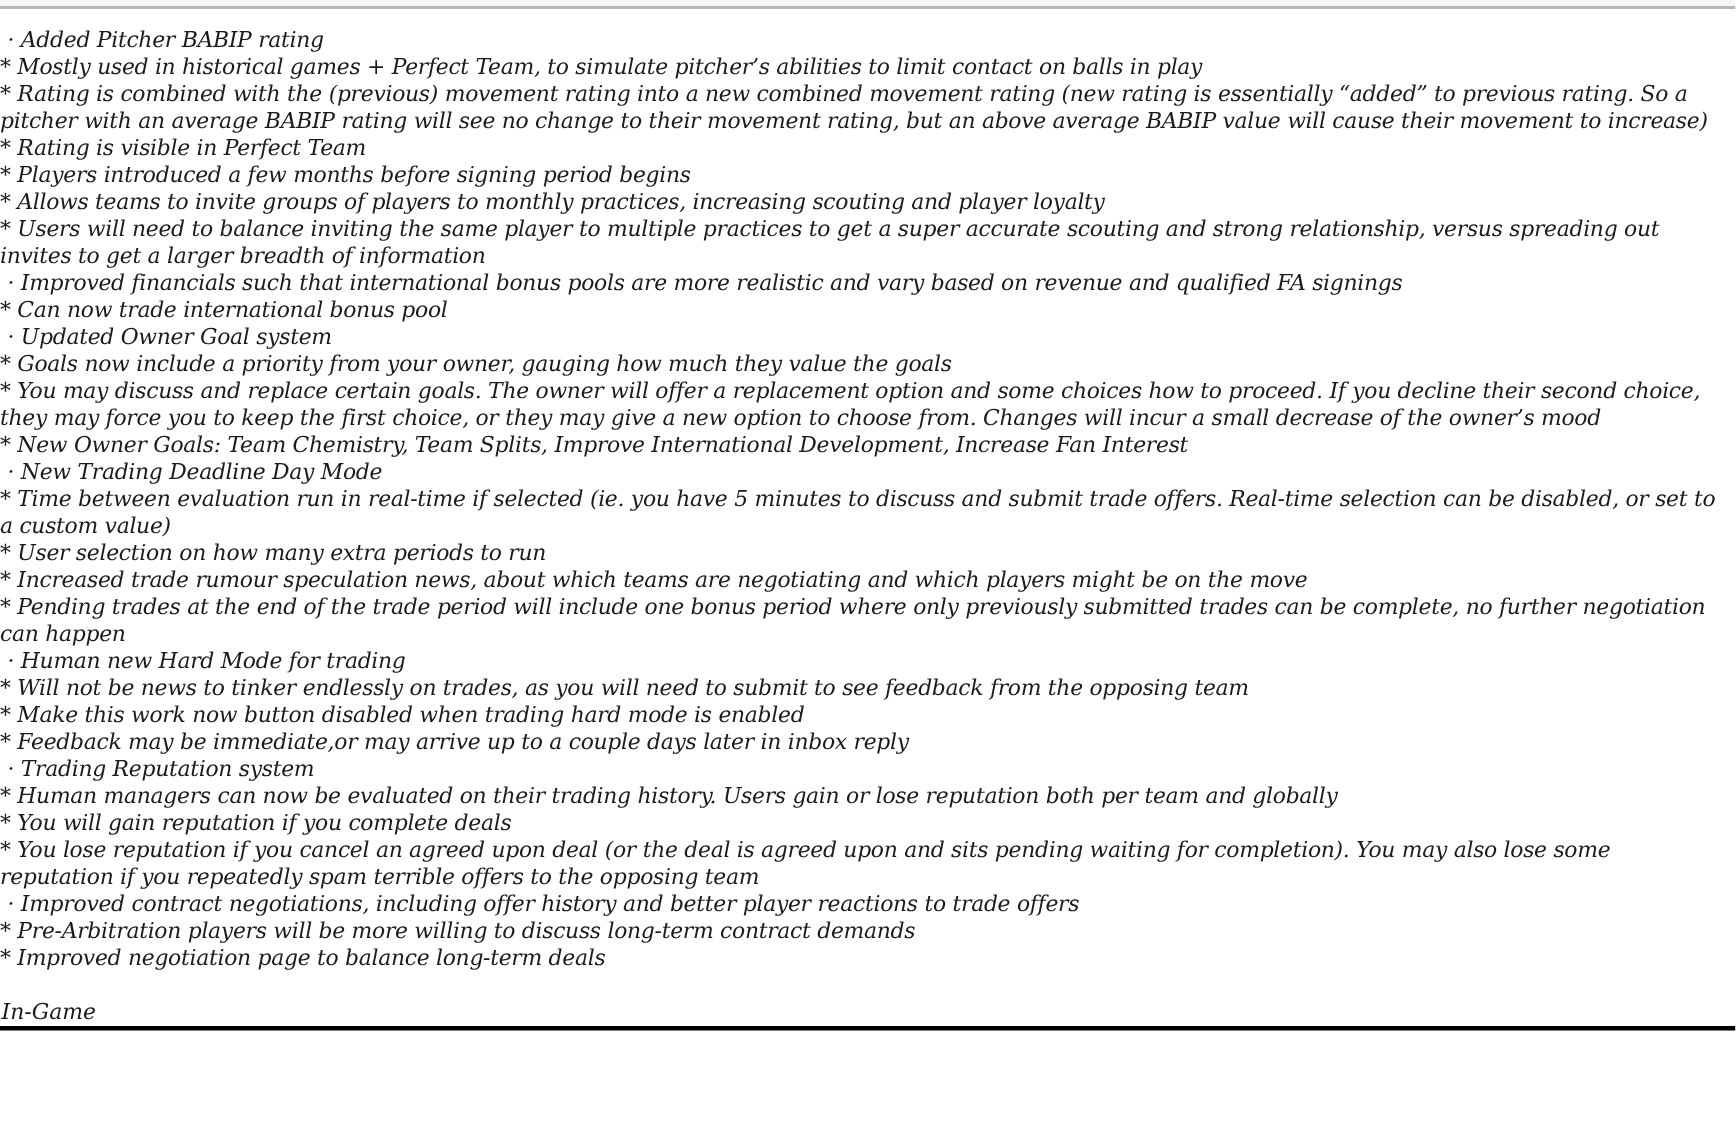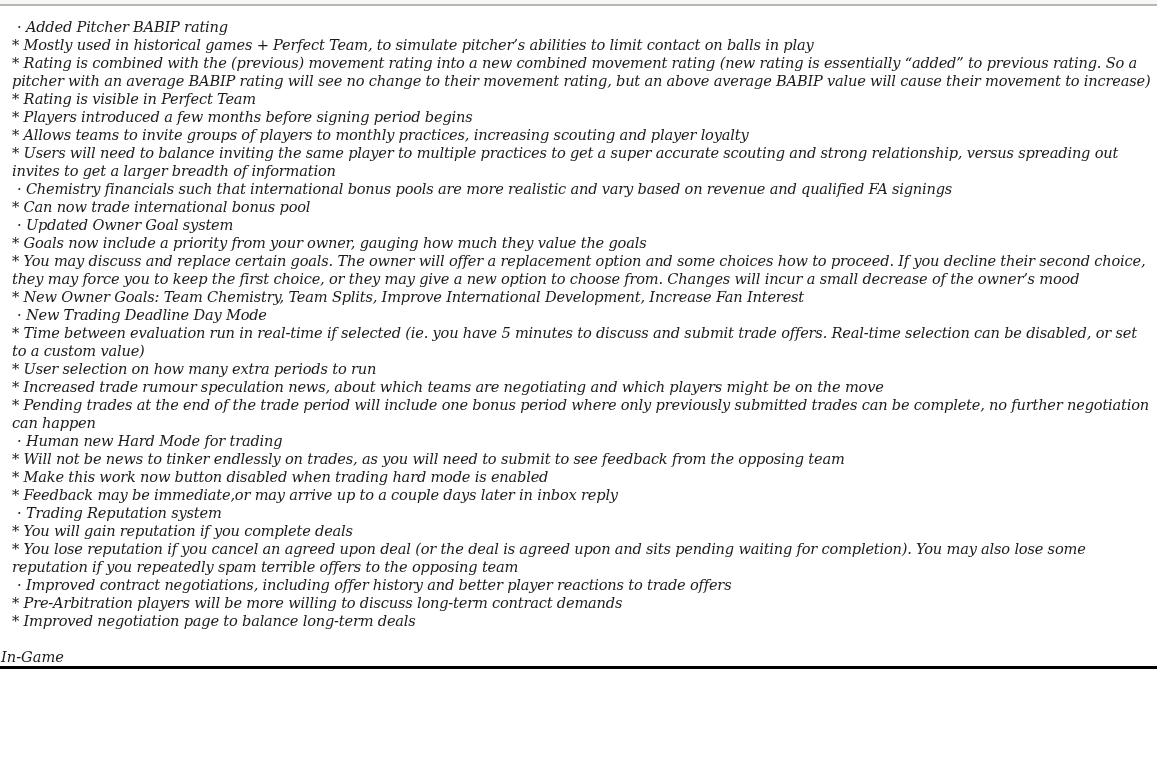--- a/index.html
+++ b/index.html
@@ -9,21 +9,21 @@
     height: 757px;
     background: #ffffff;
     overflow: hidden;
   }
   .top-strip {
     height: 4px;
     background: #f7f7f6;
     border-bottom: 2px solid #b9b7b5;
   }
   .doc {
-    padding: 12px 4px 0 12px;
+    padding: 12px 4px 0 0;
     font-family: "DejaVu Serif", serif;
     font-style: italic;
     font-size: 14.6px;
     line-height: 18px;
     color: #1b1b1b;
     letter-spacing: -0.2px;
   }
   .line {
     white-space: normal;
   }
@@ -47,36 +47,37 @@
 <div>
   <div class="top-strip"></div>
   <div class="doc" id="lines-root">
       <div class="line dot">· Added Pitcher BABIP rating</div>
       <div class="line">* Mostly used in historical games + Perfect Team, to simulate pitcher’s abilities to limit contact on balls in play</div>
       <div class="line">* Rating is combined with the (previous) movement rating into a new combined movement rating (new rating is essentially “added” to previous rating. So a pitcher with an average BABIP rating will see no change to their movement rating, but an above average BABIP value will cause their movement to increase)</div>
       <div class="line">* Rating is visible in Perfect Team</div>
       <div class="line">* Players introduced a few months before signing period begins</div>
       <div class="line">* Allows teams to invite groups of players to monthly practices, increasing scouting and player loyalty</div>
       <div class="line">* Users will need to balance inviting the same player to multiple practices to get a super accurate scouting and strong relationship, versus spreading out invites to get a larger breadth of information</div>
-      <div class="line dot">· Chemistry financials such that international bonus pools are more realistic and vary based on revenue and qualified FA signings</div>
+      <div class="line dot">· Improved financials such that international bonus pools are more realistic and vary based on revenue and qualified FA signings</div>
       <div class="line">* Can now trade international bonus pool</div>
       <div class="line dot">· Updated Owner Goal system</div>
       <div class="line">* Goals now include a priority from your owner, gauging how much they value the goals</div>
       <div class="line">* You may discuss and replace certain goals. The owner will offer a replacement option and some choices how to proceed. If you decline their second choice, they may force you to keep the first choice, or they may give a new option to choose from. Changes will incur a small decrease of the owner’s mood</div>
       <div class="line">* New Owner Goals: Team Chemistry, Team Splits, Improve International Development, Increase Fan Interest</div>
       <div class="line dot">· New Trading Deadline Day Mode</div>
       <div class="line">* Time between evaluation run in real-time if selected (ie. you have 5 minutes to discuss and submit trade offers. Real-time selection can be disabled, or set to a custom value)</div>
       <div class="line">* User selection on how many extra periods to run</div>
       <div class="line">* Increased trade rumour speculation news, about which teams are negotiating and which players might be on the move</div>
       <div class="line">* Pending trades at the end of the trade period will include one bonus period where only previously submitted trades can be complete, no further negotiation can happen</div>
       <div class="line dot">· Human new Hard Mode for trading</div>
       <div class="line">* Will not be news to tinker endlessly on trades, as you will need to submit to see feedback from the opposing team</div>
       <div class="line">* Make this work now button disabled when trading hard mode is enabled</div>
       <div class="line">* Feedback may be immediate,or may arrive up to a couple days later in inbox reply</div>
       <div class="line dot">· Trading Reputation system</div>
+      <div class="line">* Human managers can now be evaluated on their trading history. Users gain or lose reputation both per team and globally</div>
       <div class="line">* You will gain reputation if you complete deals</div>
       <div class="line">* You lose reputation if you cancel an agreed upon deal (or the deal is agreed upon and sits pending waiting for completion). You may also lose some reputation if you repeatedly spam terrible offers to the opposing team</div>
       <div class="line dot">· Improved contract negotiations, including offer history and better player reactions to trade offers</div>
       <div class="line">* Pre-Arbitration players will be more willing to discuss long-term contract demands</div>
       <div class="line">* Improved negotiation page to balance long-term deals</div>
     </div>
   <div class="section-heading">In-Game</div>
 </div>
 
 </body></html>

